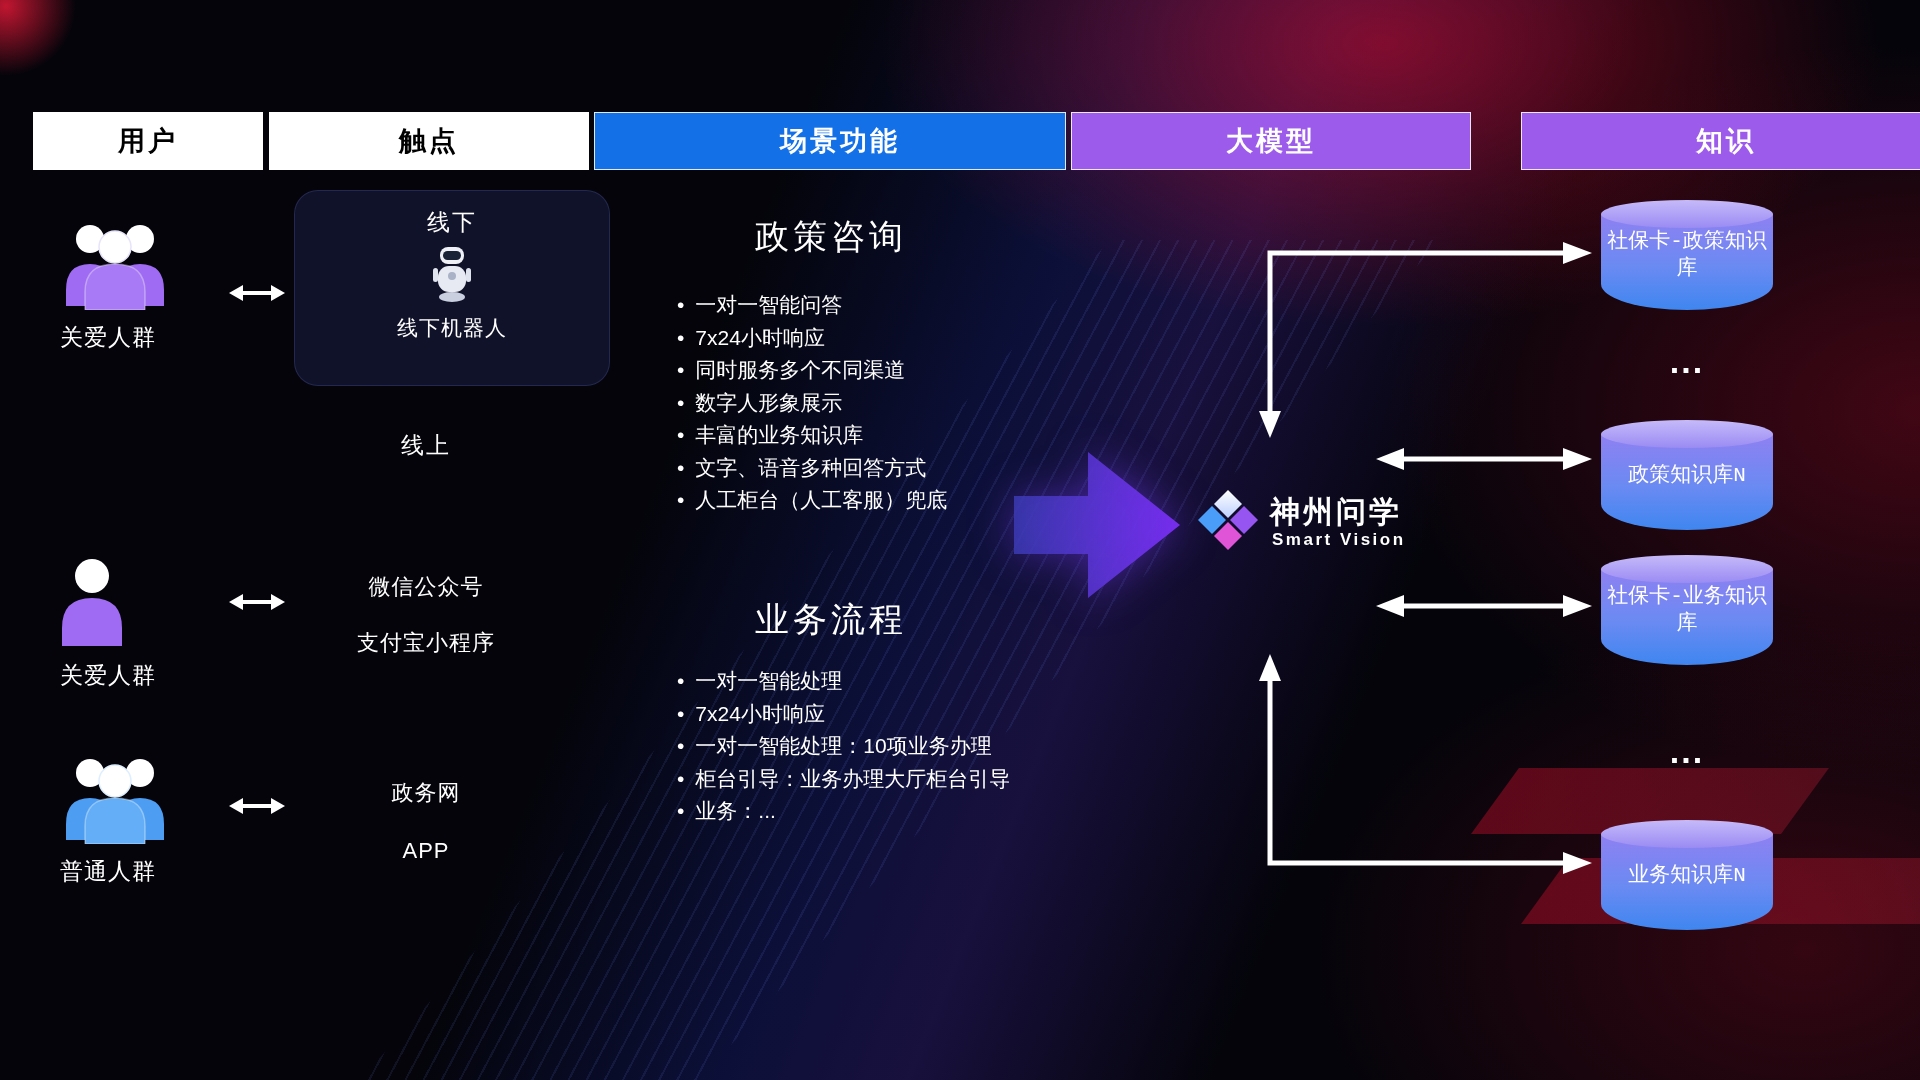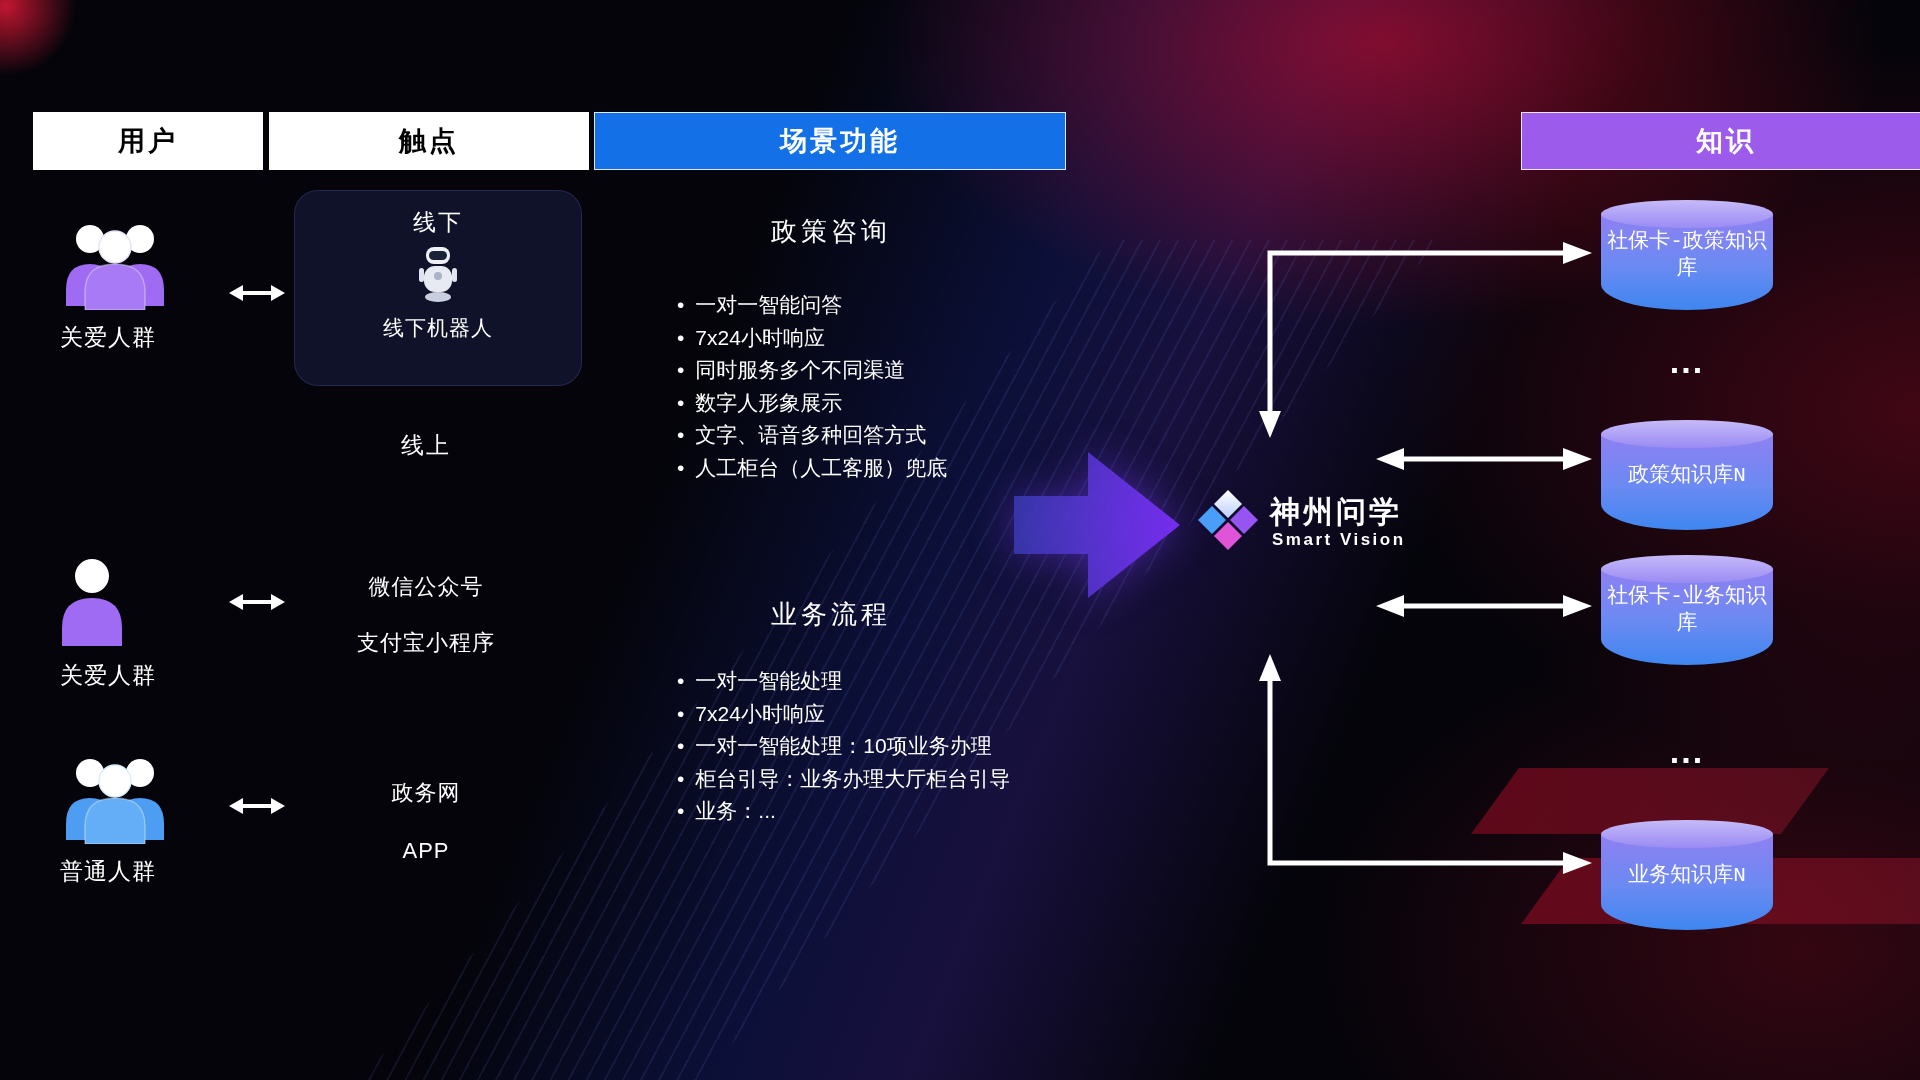--- a/index.html
+++ b/index.html
@@ -37,31 +37,31 @@
   #h4{ left:1071px; width:400px; }
   #h5{ left:1478px; width:410px;margin-left:43px; }
 
   
   .user-block{ position:absolute; left:60px; width:180px; text-align:left; }
   .user-label{ font-size:23px; margin-top:8px; letter-spacing:1px; }
   .dbl-arrow{ position:absolute; left:228px; }
 
   
   .offline-panel{
-    position:absolute; left:294px; top:190px; width:288px; height:196px;
+    position:absolute; left:294px; top:190px; width:316px; height:196px;
     background:rgba(26,30,64,.58); border:1px solid rgba(130,140,255,.18); border-radius:24px;
     display:flex; flex-direction:column; align-items:center; padding-top:16px;
   }
   .tp-text{ position:absolute; width:300px; left:276px; text-align:center; font-size:22px; letter-spacing:1px; }
   .panel-title{ font-size:23px; letter-spacing:2px; }
   .robot-wrap{ margin-top:8px; }
   .robot-label{ font-size:21px; margin-top:6px; letter-spacing:1px; }
 
   
-  .scn-title{ position:absolute; left:631px; width:400px; text-align:center; font-size:26px; letter-spacing:4px; }
+  .scn-title{ position:absolute; left:631px; width:400px; text-align:center; font-size:34px; letter-spacing:4px; }
   .scn-list{ position:absolute; left:677px; width:420px; }
   .scn-list .bullet{ font-size:21px; line-height:32.5px; white-space:nowrap; }
   .scn-list .bullet::before{ content:"•"; margin-right:11px; }
 
   
   .big-arrow{ position:absolute; left:1014px; top:420px; filter:drop-shadow(0 0 20px rgba(110,55,235,.55)); }
   .logo-diamond{ position:absolute; left:1196px; top:488px; }
   .model-name{ position:absolute; left:1270px; top:492px; font-size:30px; font-weight:bold; letter-spacing:3px; }
   .model-sub{ position:absolute; left:1272px; top:530px; font-size:17px; font-weight:bold; letter-spacing:2.5px; }
 
@@ -84,20 +84,21 @@
 
 <div class="canvas">
 
   <div class="streaks"></div>
   <div class="red-band" id="band1"></div>
   <div class="red-band" id="band2"></div>
 
   <div class="pill pill-white" id="h1">用户</div>
   <div class="pill pill-white" id="h2">触点</div>
   <div class="pill pill-blue" id="h3">场景功能</div>
+  <div class="pill pill-purple" id="h4">大模型</div>
   <div class="pill pill-purple" id="h5">知识</div>
 
   <div class="user-block" style="top:218px;">
     <svg width="110" height="92" viewBox="0 0 110 92">
       <circle cx="30" cy="21" r="14" fill="#fff"></circle>
       <path d="M6 88 v-16 q0-26 24-26 q24 0 24 26 v16 z" fill="#9f6bf2"></path>
       <circle cx="80" cy="21" r="14" fill="#fff"></circle>
       <path d="M56 88 v-16 q0-26 24-26 q24 0 24 26 v16 z" fill="#9f6bf2"></path>
       <circle cx="55" cy="29" r="16" fill="#fff" stroke="#e7e4fa" stroke-width="1.5"></circle>
       <path d="M25 92 v-18 q0-28 30-28 q30 0 30 28 v18 z" fill="#a87af6" stroke="rgba(255,255,255,.35)" stroke-width="1.5"></path>
@@ -164,20 +165,21 @@
   <div class="tp-text" style="top:628px;">支付宝小程序</div>
   <div class="tp-text" style="top:778px;">政务网</div>
   <div class="tp-text" style="top:838px;">APP</div>
 
   <div class="scn-title" style="top:214px;">政策咨询</div>
   <div class="scn-list" style="top:289px;">
     <div class="bullet">一对一智能问答</div>
     <div class="bullet">7x24小时响应</div>
     <div class="bullet">同时服务多个不同渠道</div>
     <div class="bullet">数字人形象展示</div>
+    <div class="bullet">丰富的业务知识库</div>
     <div class="bullet">文字、语音多种回答方式</div>
     <div class="bullet">人工柜台（人工客服）兜底</div>
   </div>
 
   <div class="scn-title" style="top:597px;">业务流程</div>
   <div class="scn-list" style="top:665px;">
     <div class="bullet">一对一智能处理</div>
     <div class="bullet">7x24小时响应</div>
     <div class="bullet">一对一智能处理：10项业务办理</div>
     <div class="bullet">柜台引导：业务办理大厅柜台引导</div>

